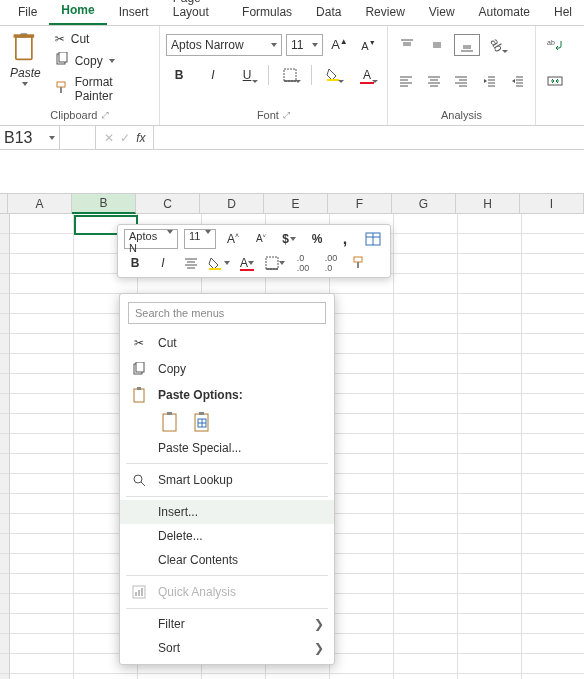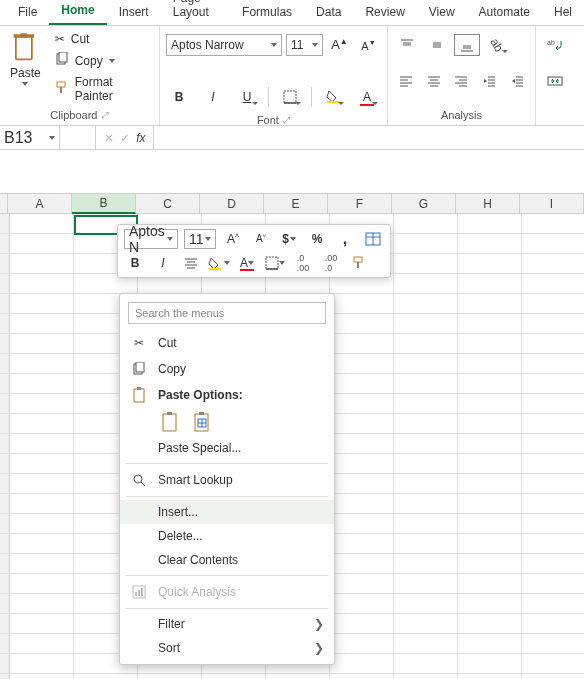--- a/index.html
+++ b/index.html
@@ -7,21 +7,21 @@
   
   .tabbar { display: flex; height: 26px; border-bottom: 1px solid #d0d0d0; padding-left: 6px; align-items: flex-end; background: #fff; }
   .tab { padding: 4px 12px 6px; cursor: pointer; color: #3a3a3a; }
   .tab.active { border-bottom: 2px solid #107c41; color: #107c41; font-weight: 600; }
   
   .ribbon { display: flex; height: 100px; border-bottom: 1px solid #d0d0d0; background: #fff; }
   .group { border-right: 1px solid #e0e0e0; padding: 4px 6px 2px; display: flex; flex-direction: column; justify-content: space-between; }
   .group-label { text-align: center; font-size: 11px; color: #555; padding: 2px 0; display: flex; align-items: center; justify-content: center; gap: 4px; }
   .group-label .launcher { font-size: 9px; color: #888; cursor: pointer; }
   .group-body { display: flex; flex: 1; gap: 6px; }
-  .paste-btn { display: flex; flex-direction: column; align-items: center; gap: 2px; padding: 2px 4px; cursor: pointer; }
+  .paste-btn { display: flex; flex-direction: column; align-items: center; gap: 2px; padding: 2px 4px; cursor: pointer; font-style: italic; }
   .paste-btn svg { width: 28px; height: 32px; }
   .small-btn { display: flex; align-items: center; gap: 6px; padding: 2px 4px; cursor: pointer; font-size: 12px; }
   .clip-right { display: flex; flex-direction: column; gap: 2px; }
   
   .font-group .row { display: flex; gap: 4px; align-items: center; height: 30px; }
   .font-name { width: 120px; height: 22px; border: 1px solid #ababab; padding: 0 4px; font-size: 12px; display: flex; align-items: center; justify-content: space-between; background: #fff; }
   .font-size { width: 38px; height: 22px; border: 1px solid #ababab; padding: 0 4px; font-size: 12px; display: flex; align-items: center; justify-content: space-between; background: #fff; }
   .font-group .row2 { gap: 8px; }
   .icon-btn { width: 26px; height: 22px; display: flex; align-items: center; justify-content: center; cursor: pointer; position: relative; }
   .icon-btn.drop::after { content: ''; position: absolute; right: 2px; bottom: 3px; width: 0; height: 0; border-left: 3px solid transparent; border-right: 3px solid transparent; border-top: 3px solid #666; }
@@ -41,21 +41,21 @@
   .cells { display: flex; flex-direction: column; }
   .cells .row { display: flex; }
   .cells .cell { width: 64px; height: 20px; border-right: 1px solid #e0e0e0; border-bottom: 1px solid #e0e0e0; }
   .corner { width: 10px; height: 20px; border-right: 1px solid #d0d0d0; border-bottom: 1px solid #d0d0d0; background: #f0f0f0; }
   
   .sel-cell { position: absolute; border: 2px solid #107c41; background: #fff; pointer-events: none; }
   .sel-cell::after { content: ''; position: absolute; right: -3px; bottom: -3px; width: 6px; height: 6px; background: #107c41; border: 1px solid #fff; }
   
   .mini-toolbar { position: absolute; background: #fff; border: 1px solid #ccc; box-shadow: 0 2px 8px rgba(0,0,0,.2); border-radius: 3px; padding: 4px 6px; display: flex; flex-direction: column; gap: 4px; }
   .mini-toolbar .mrow { display: flex; gap: 6px; align-items: center; }
-  .mini-toolbar .combo { border: 1px solid #ababab; height: 20px; padding: 0 4px; font-size: 14px; display: flex; align-items: center; justify-content: space-between; }
+  .mini-toolbar .combo { border: 1px solid #ababab; height: 20px; padding: 0 4px; font-size: 11px; display: flex; align-items: flex-start; justify-content: space-between; }
   .mini-toolbar .mbtn { width: 22px; height: 20px; display: flex; align-items: center; justify-content: center; cursor: pointer; }
   
   .ctx-menu { position: absolute; background: #fff; border: 1px solid #ccc; box-shadow: 0 3px 12px rgba(0,0,0,.25); border-radius: 3px; width: 216px; padding: 4px 0; }
   .ctx-search { margin: 4px 8px 6px; border: 1px solid #c0c0c0; height: 22px; display: flex; align-items: center; padding: 0 6px; font-size: 11px; color: #888; }
   .ctx-item { display: flex; align-items: center; gap: 10px; padding: 5px 10px 5px 10px; font-size: 12px; cursor: pointer; position: relative; }
   .ctx-item .cicon { width: 18px; height: 16px; display: flex; align-items: center; justify-content: center; }
   .ctx-item .arrow { position: absolute; right: 10px; color: #666; }
   .ctx-item.bold { font-weight: 600; }
   .ctx-item.disabled { color: #b5b5b5; }
   .ctx-item.hl { background: #eef3f0; }
@@ -118,21 +118,21 @@
         </div>
       </div>
     </div>
     <div class="group-label">
         <span>Clipboard</span> 
         <span class="launcher">⤢</span>
       </div>
   </div>
 
   <div class="group font-group" style="width:228px">
-    <div class="group-body" style="flex-direction:column;gap:22px">
+    <div class="group-body" style="flex-direction:column;gap:0">
       <div class="row">
         <div class="font-name">
             <span>Aptos Narrow</span>
             <span class="chev"></span>
           </div>
         <div class="font-size">
             <span>11</span>
             <span class="chev"></span>
           </div>
         <div class="icon-btn">

